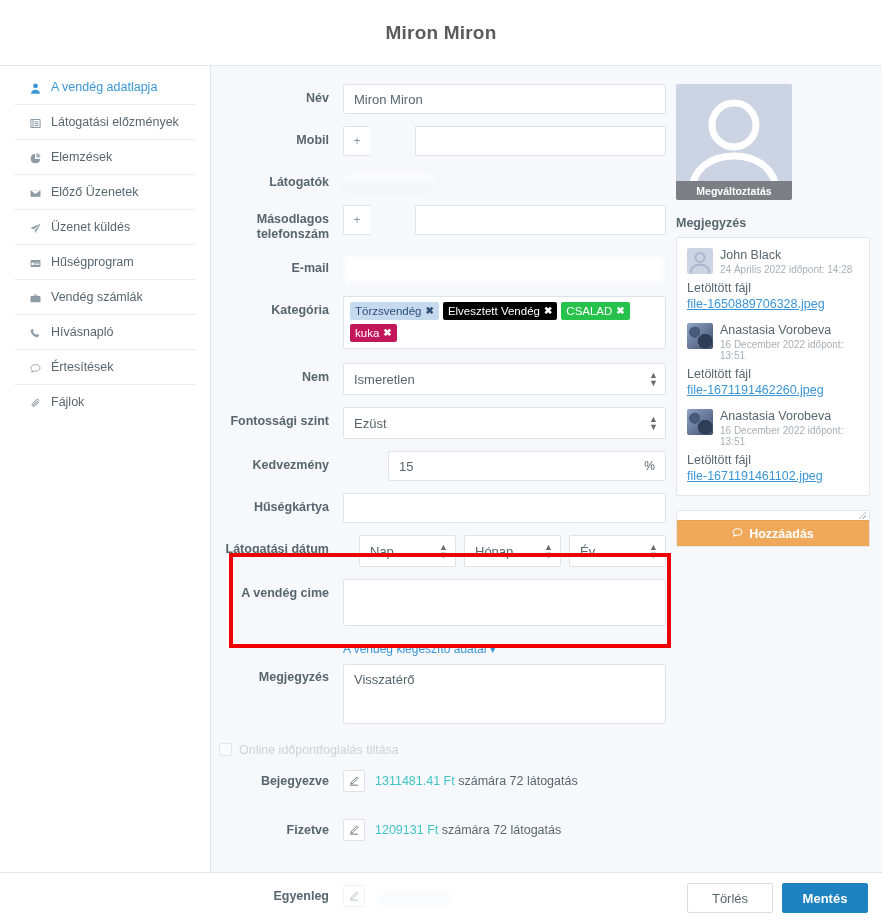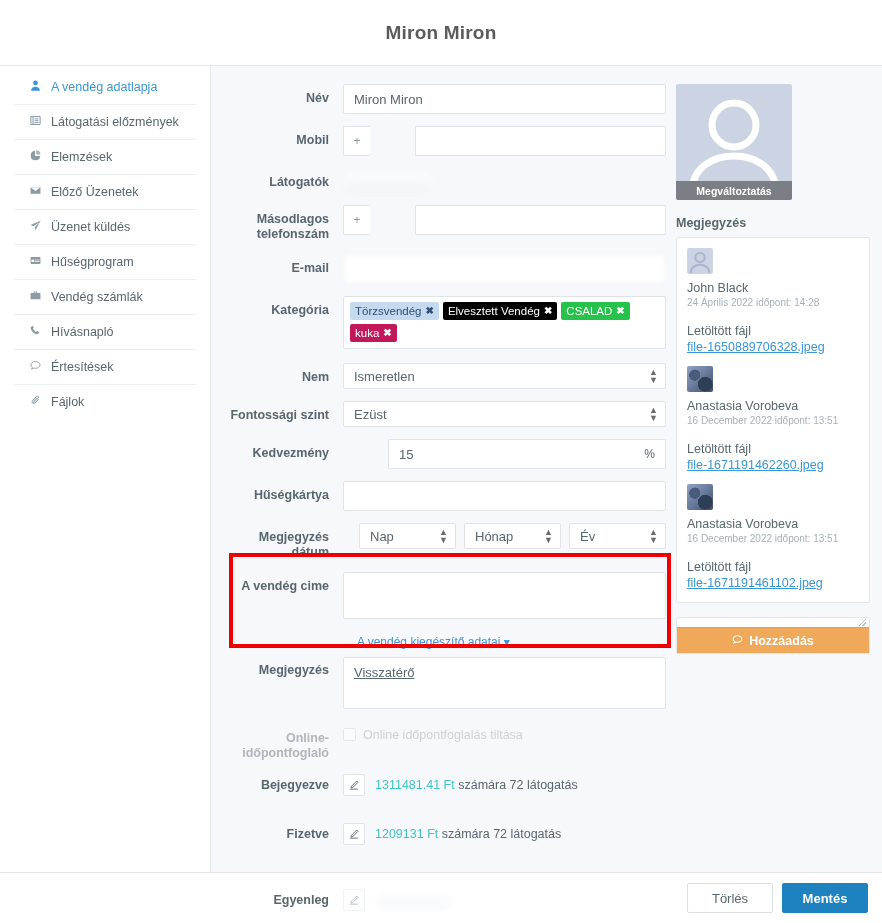--- a/index.html
+++ b/index.html
@@ -30,21 +30,21 @@
   .modal-body { display: flex; height: 806px; background:#fff; }
 
   
   .sidebar {
     width: 211px; background:#fff;
     border-right: 1px solid #e4e7ea;
     padding: 4px 0 0 0;
     flex: 0 0 211px;
   }
   .nav-item {
-    display:flex; align-items:flex-start; gap:8px;
+    display:flex; align-items:flex-end; gap:8px;
     padding: 10px 14px 10px 14px;
     margin: 0 14px;
     border-bottom: 1px solid #eceef0;
     font-size: 12.5px;
     color: #58666e;
     cursor: pointer;
     white-space: nowrap;
   }
   .nav-item:last-child { border-bottom: none; }
   .nav-item.active { color: #3a96d6; }
@@ -96,21 +96,21 @@
 
   .ig-suffix {
     width: 32px; flex:0 0 32px; height:30px;
     border:1px solid #e0e4e8; border-left:none; background:#fff;
     display:flex; align-items:center; justify-content:center;
     color:#58666e; font-size:12px; border-radius:0 2px 2px 0;
   }
   .input-group.suffix .inp { border-radius: 2px 0 0 2px; border-right:none; }
 
   .sel {
-    width:100%; height:26px;
+    width:100%; height:32px;
     border:1px solid #e0e4e8; border-radius:2px; background:#fff;
     padding: 0 22px 0 10px;
     font-family:"Liberation Sans", sans-serif; font-size:13px; color:#58666e;
     -webkit-appearance:none; appearance:none; outline:none;
     position:relative;
   }
   .sel-wrap { position:relative; }
   .sel-arrow {
     position:absolute; right:8px; top:50%; transform:translateY(-50%);
     pointer-events:none; color:#6b6b6b; font-size:9px; line-height:8px; text-align:center;
@@ -175,31 +175,31 @@
     background:#7b7f85; color:#fff; font-size:10.5px; font-weight:bold;
     display:flex; align-items:center; justify-content:center; cursor:pointer;
   }
   .notes-title { font-weight:bold; font-size:12.5px; color:#58666e; margin:16px 0 7px 0; }
   .notes-card {
     border:1px solid #e4e7ea; border-radius:2px; background:#fff;
     padding:10px 10px 12px 10px;
   }
   .note { margin-bottom:12px; }
   .note:last-child { margin-bottom:0; }
-  .note-head { display:flex; gap:7px; align-items:flex-start;flex-direction:column; }
+  .note-head { display:flex; gap:7px; align-items:flex-start; }
   .note-av { width:26px;height:26px;border-radius:2px; flex:0 0 26px; background:#ccd4e4; position:relative; overflow:hidden;}
   .note-av.photo {
     background:
       radial-gradient(circle at 30% 35%, #4a5a7a 0 22%, transparent 23%),
       radial-gradient(circle at 70% 70%, #2f3e57 0 28%, transparent 29%),
       linear-gradient(135deg,#8fa3c4 0%, #6d7fa0 45%, #3d4c6b 100%);
   }
   .note-name { font-size:12.5px; color:#58666e; line-height:14px; }
   .note-date { font-size:10px; color:#a7b0b7; margin-top:2px; }
-  .note-body { font-size:12.5px; color:#58666e; margin-top:16px; }
+  .note-body { font-size:12.5px; color:#58666e; margin-top:6px; }
   .note-file { font-size:12.5px; color:#3a96d6; text-decoration:underline; display:block; margin-top:2px; cursor:pointer; }
 
   .comment-box {
     margin-top:14px; border:1px solid #e4e7ea; border-radius:2px; background:#fff;
   }
   .comment-ta {
     width:100%; height:76px; border:none; outline:none; resize:none;
     padding:9px 10px; font-family:"Liberation Sans", sans-serif; font-size:12.5px; color:#58666e;
     background:#fff;
   }
@@ -458,21 +458,21 @@
         </div>
 
         <div class="frow">
           <div class="flabel">Hűségkártya</div>
           <div class="fctl">
             <input class="inp" value="" style="">
           </div>
         </div>
 
         <div class="frow">
-          <div class="flabel">Megjegyzés dátum</div>
+          <div class="flabel">Látogatási dátum</div>
           <div class="fctl" style="display:flex; gap:8px;padding-left:16px;">
             <div class="sel-wrap" style="flex:1 1 0;">
               <select class="sel">
                 <option>Nap</option>
               </select>
               <span class="sel-arrow">▲<br>▼</span>
             </div>
             <div class="sel-wrap" style="flex:1 1 0;">
               <select class="sel">
                 <option>Hónap</option>
@@ -488,36 +488,35 @@
           </div>
         </div>
 
         <div class="frow">
           <div class="flabel">A vendég cime</div>
           <div class="fctl">
             <textarea class="ta" style="height: 47px;" value=""></textarea>
           </div>
         </div>
 
-        <div class="frow" style="margin-bottom:6px;gap:14px;">
+        <div class="frow" style="margin-bottom:6px;">
           <div class="flabel"></div>
           <div class="fctl">
             <a class="link-collapse">A vendég kiegészítő adatai ▾</a>
           </div>
         </div>
 
         <div class="frow" style="margin-top:8px;">
           <div class="flabel" style="padding-top:6px;">Megjegyzés</div>
           <div class="fctl">
-            <textarea class="ta" style="height: 52px; text-decoration: underline;" value="Visszatérő">Visszatérő</textarea>
+            <textarea class="ta" style="height: 60px;" value="Visszatérő">Visszatérő</textarea>
           </div>
         </div>
 
         <div class="frow faded" style="margin-bottom:10px;">
-          <div class="flabel">Online-időpontfoglaló</div>
           <div class="fctl">
             <div class="chk-row">
               <span class="chk"></span>
               <span class="chk-lbl">Online időpontfoglalás tiltása</span>
             </div>
           </div>
         </div>
 
         <div class="frow" style="margin-bottom:24px;">
           <div class="flabel">Bejegyezve</div>

